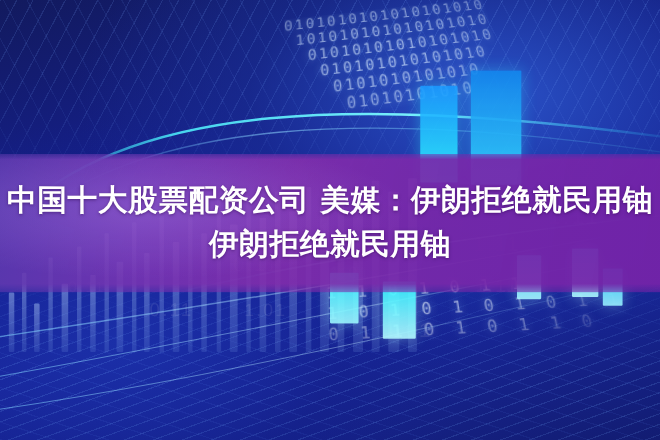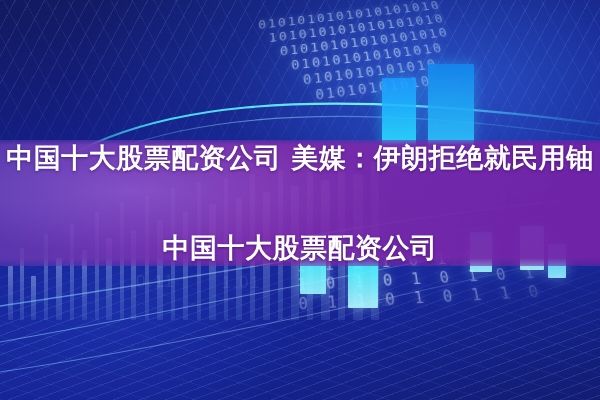--- a/index.html
+++ b/index.html
@@ -146,21 +146,21 @@
   #headline {
     position: absolute;
     left: 0;
     top: 140px;
     width: 600px;
     height: 126px;
     z-index: 20;
     display: flex;
     flex-direction: column;
     align-items: center;
-    justify-content: space-between;
+    justify-content: center;
     gap: 4px;
   }
   .headline-line {
     color: #ffffff;
     font-size: 27px;
     font-weight: bold;
     line-height: 36px;
     letter-spacing: 0.5px;
     text-align: center;
     white-space: nowrap;
@@ -267,16 +267,16 @@
     <path d="M 0,342 C 170,312 380,268 600,228" fill="none" stroke="url(#arcGrad3)" stroke-width="1"></path>
     <path d="M 0,372 C 190,344 400,296 600,250" fill="none" stroke="url(#arcGrad3)" stroke-width="0.9"></path>
   </svg>
 
   <div id="purple-band">
     <div id="purple-band-sheen"></div>
   </div>
 
   <div id="headline">
     <div class="headline-line">中国十大股票配资公司 美媒：伊朗拒绝就民用铀</div>
-    <div class="headline-line">中国十大股票配资公司</div>
+    <div class="headline-line">伊朗拒绝就民用铀</div>
   </div>
 
 </div>
 
 </body></html>

